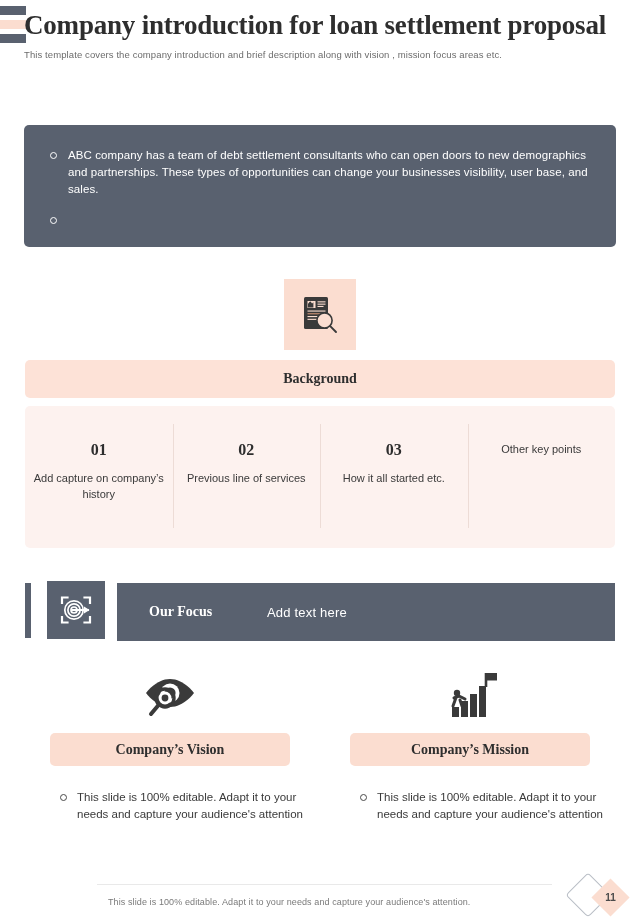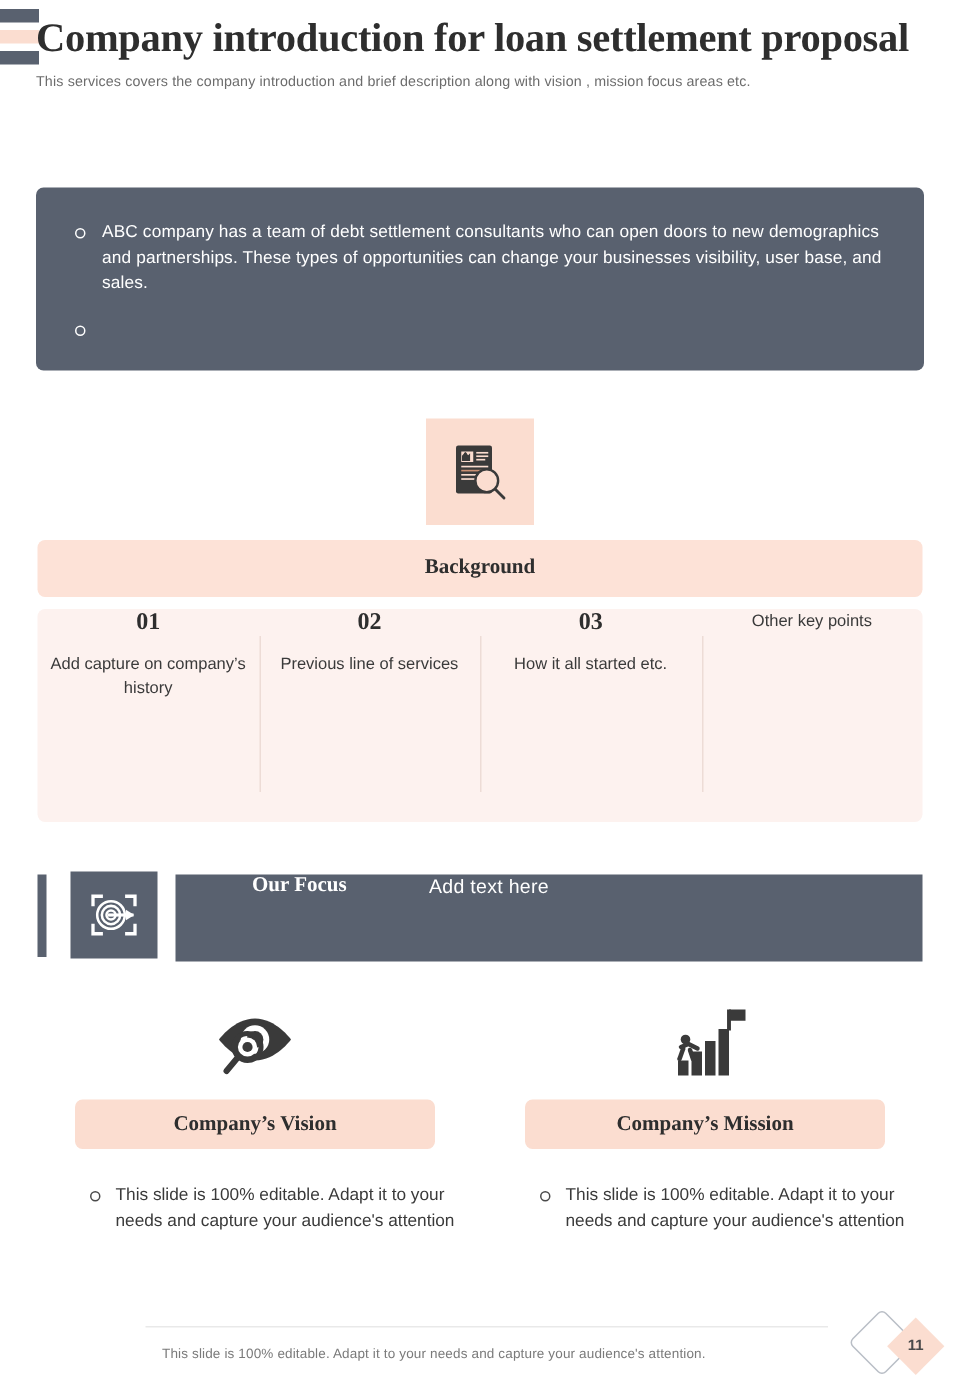--- a/index.html
+++ b/index.html
@@ -98,20 +98,21 @@
   .bg-panel {
     position: absolute;
     left: 25px; top: 406px;
     width: 590px; height: 142px;
     background: #fdf2ef;
     border-radius: 5px;
     display: flex;
   }
   .bg-col {
     flex: 1 1 0;
+    padding-top: 35px;
     text-align: center;
     position: relative;
   }
   .bg-col + .bg-col::before {
     content: "";
     position: absolute;
     left: 0; top: 18px;
     width: 1px; height: 104px;
     background: #eddcd6;
   }
@@ -140,21 +141,21 @@
     left: 47px; top: 581px;
     width: 58px; height: 58px;
     background: #59616f;
     display: flex; align-items: center; justify-content: center;
   }
   .focus-band {
     position: absolute;
     left: 117px; top: 583px;
     width: 498px; height: 58px;
     background: #59616f;
-    display: flex; align-items: flex-start; padding-left: 19px;
+    display: flex; align-items: center;
   }
   .focus-title {
     font-family: "Liberation Serif", serif;
     font-weight: bold;
     font-size: 14px;
     color: #ffffff;
     margin-left: 32px;
     width: 118px;
   }
   .focus-text {
@@ -245,21 +246,21 @@
 <div class="slide">
 
   <div class="corner-bars">
     <div class="bar bar-dark"></div>
     <div class="bar bar-peach"></div>
     <div class="bar bar-dark"></div>
   </div>
 
   <div class="header">
     <div class="page-title">Company introduction for loan settlement proposal</div>
-    <div class="page-subtitle">This services covers the company introduction and brief description along with vision , mission focus areas etc.</div>
+    <div class="page-subtitle">This template covers the company introduction and brief description along with vision , mission focus areas etc.</div>
   </div>
 
   <div class="intro-panel">
     <div class="bullet-row">
       <span class="bullet-mark"></span>
       <span class="bullet-text">ABC company has a team of debt settlement  consultants  who can open doors to new demographics and partnerships.  These types of opportunities can change your businesses visibility, user base, and sales.</span>
     </div>
     <div class="bullet-row">
       <span class="bullet-mark"></span>
     </div>

